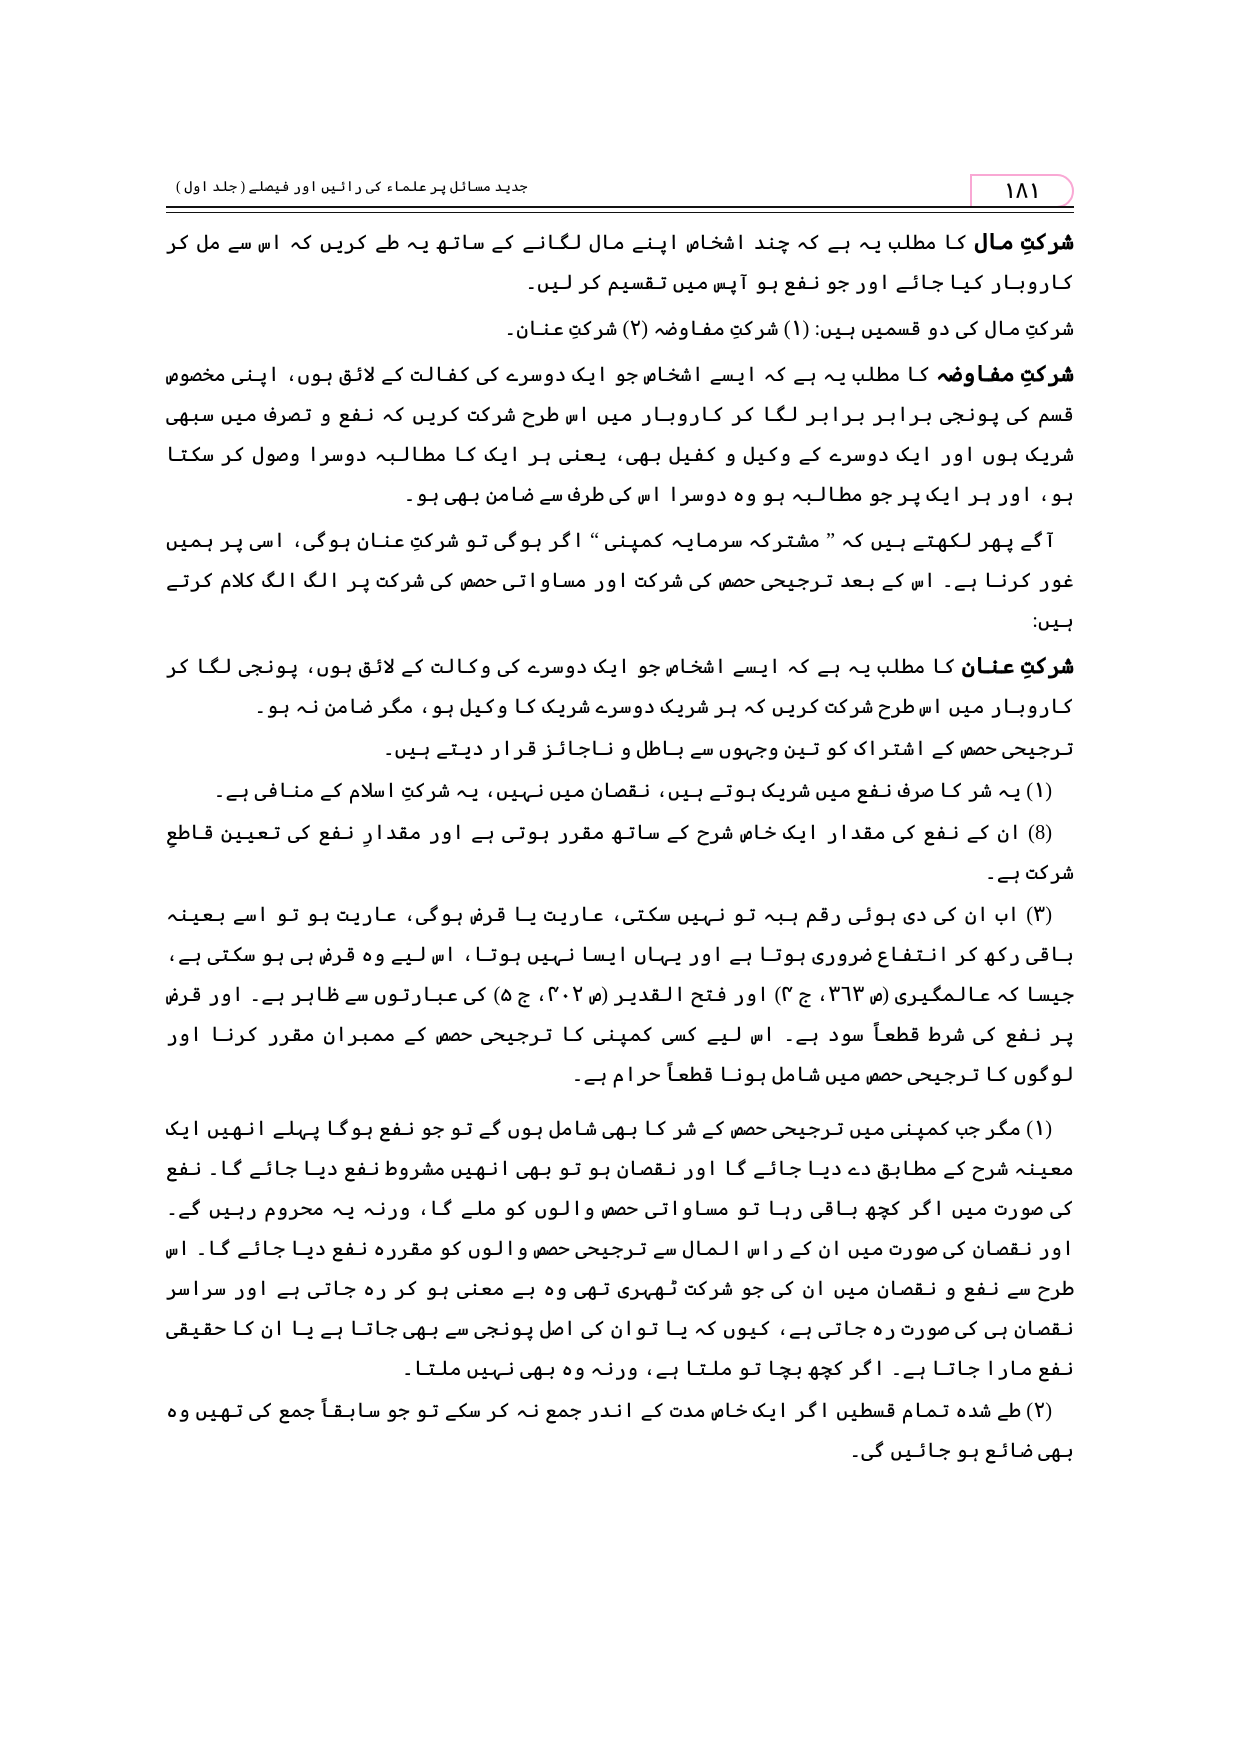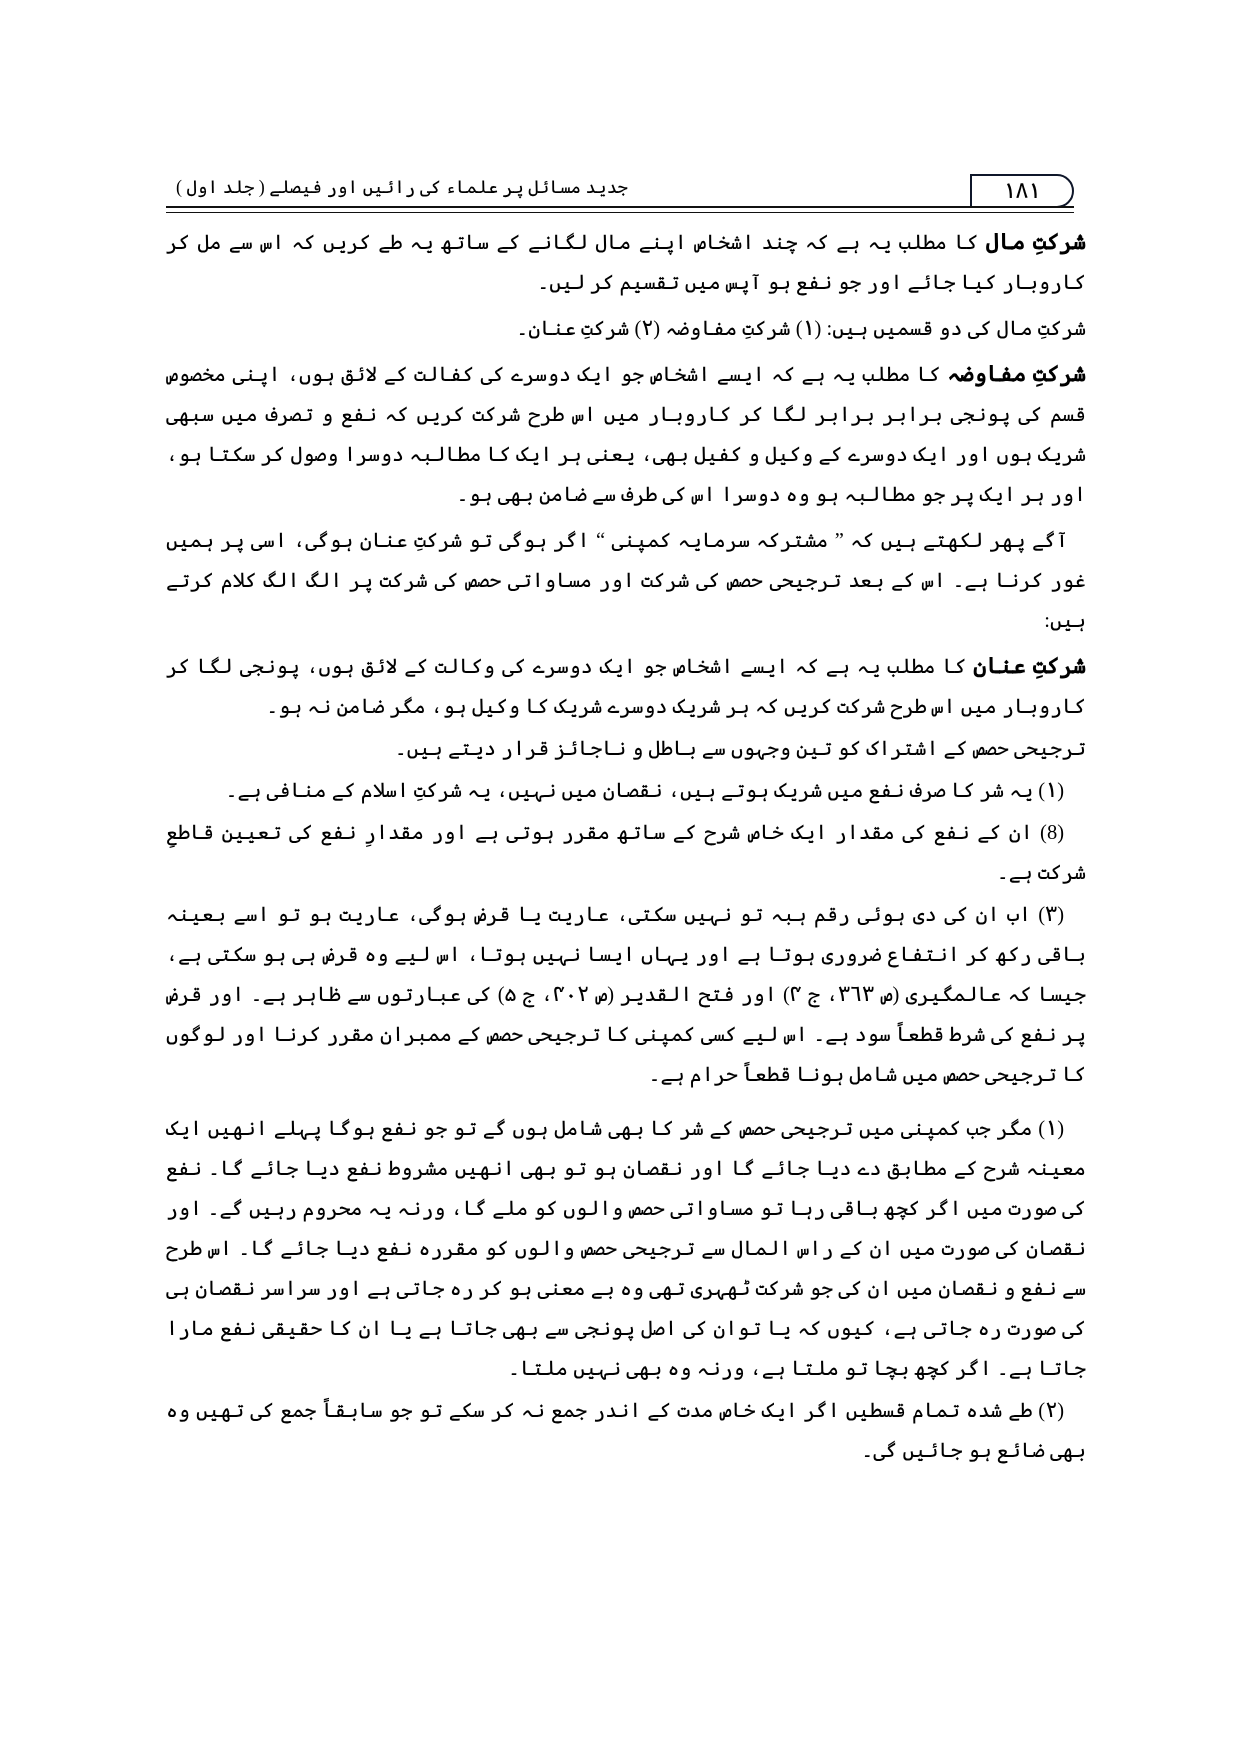--- a/index.html
+++ b/index.html
@@ -36,49 +36,49 @@
   .header-rule.second {
     top: 44px;
     border-top: 1.1px solid #111;
   }
   .page-num-box {
     position: absolute;
     right: 0;
     top: 6px;
     width: 104px;
     height: 34px;
-    border: 2px solid #0f172a;
+    border: 2px solid #f9a8d4;
     border-radius: 0 18px 18px 0;
     box-sizing: border-box;
     display: flex;
     align-items: center;
     justify-content: center;
   }
   .page-num {
     font-size: 21px;
     letter-spacing: 1px;
     line-height: 1;
     direction: rtl;
   }
   .header-title {
     position: absolute;
     left: 10px;
     top: 4px;
-    font-size: 18px;
+    font-size: 14px;
     line-height: 30px;
     white-space: nowrap;
     direction: rtl;
     letter-spacing: 0.2px;
   }
 
   
   .body {
     position: absolute;
     top: 222px;
-    right: 154px;
+    right: 166px;
     left: 166px;
     direction: rtl;
     text-align: justify;
     text-align-last: right;
   }
   .para {
     font-size: 20.5px;
     line-height: 40px;
     margin: 0 0 2px 0;
     text-align: justify;

